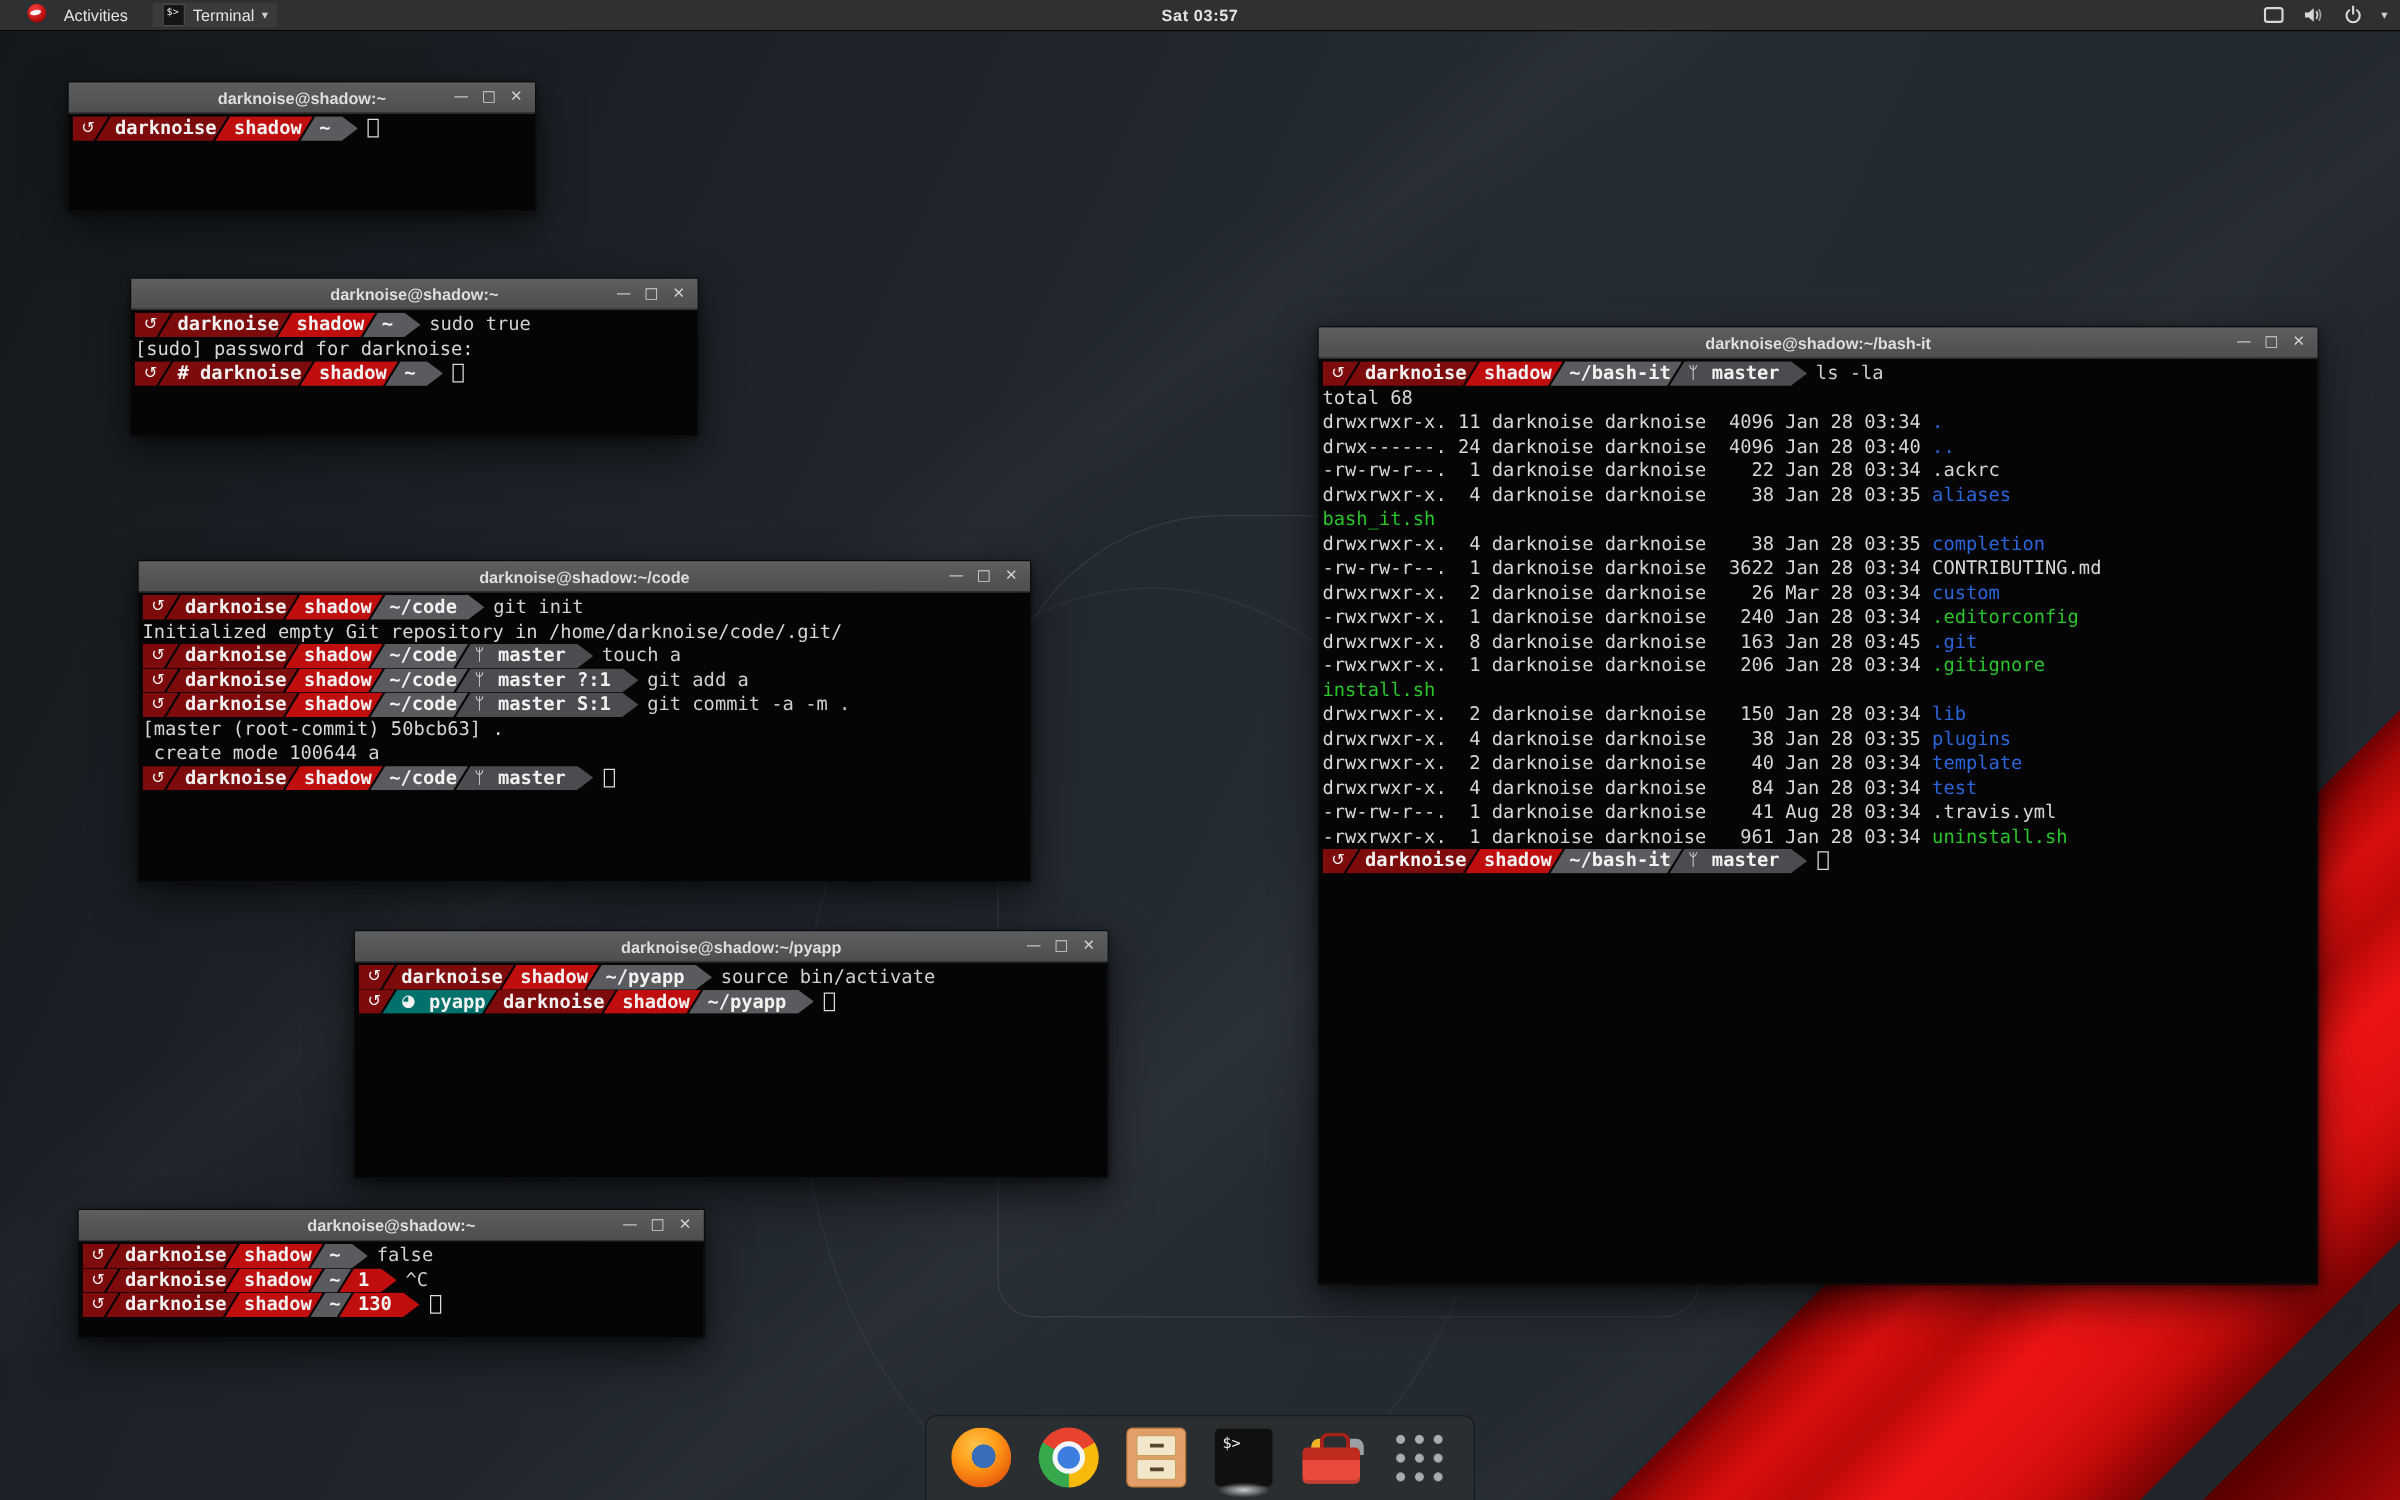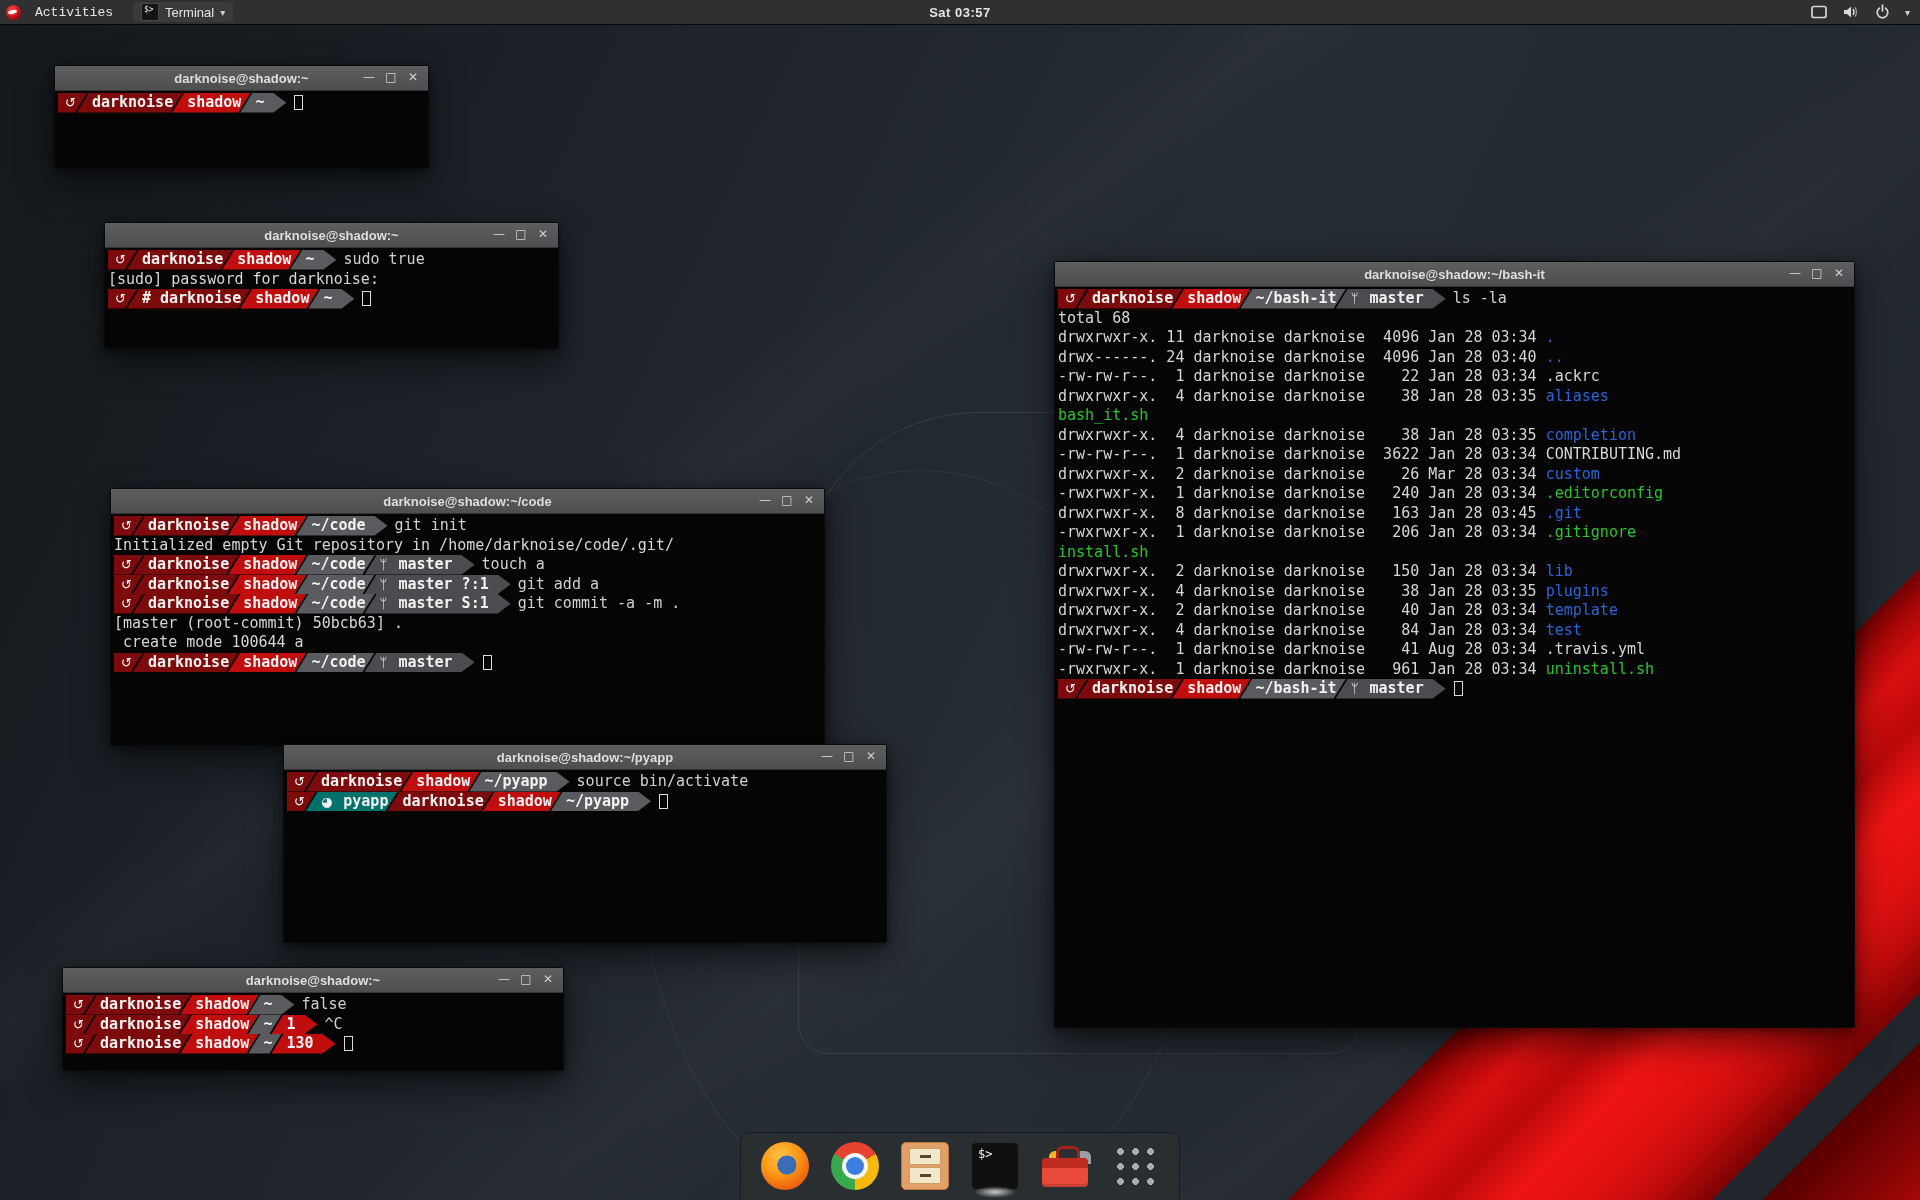--- a/index.html
+++ b/index.html
@@ -23,21 +23,21 @@
   .red-band2{position:absolute;left:1500px;top:1060px;width:900px;height:230px;transform:rotate(-45deg);
     background:linear-gradient(180deg,#550000 0%,#8f0505 35%,#c90d0d 70%,#7a0202 100%);}
   .brand{position:absolute;left:1542px;top:104px;color:#414c56;user-select:none;}
   .brand .l1{font-size:30px;font-weight:bold;letter-spacing:2px;}
   .brand .l2{font-size:45px;font-weight:300;letter-spacing:5px;color:#47525c;}
   .brand .l3{font-size:45px;font-weight:300;letter-spacing:5px;color:#47525c;}
   .brand sup{font-size:11px;vertical-align:18px;}
   
   .topbar{position:absolute;left:0;top:0;right:0;height:24px;background:#2e3032;border-bottom:1px solid #060606;
     display:flex;align-items:center;color:#e4e4e4;font-size:13px;z-index:100;}
-  .tb-left{display:flex;align-items:center;gap:6px;padding-left:6px;font-family:Liberation Mono, monospace;}
+  .tb-left{display:flex;gap:6px;padding-left:22px;}
   .rh-dot{width:15px;height:15px;border-radius:50%;background:radial-gradient(circle at 38% 32%,#e33 20%,#9b0000 80%);position:relative;}
   .rh-dot::after{content:"";position:absolute;left:2px;top:5px;width:9px;height:4px;border-radius:50%;background:#f5f5f5;transform:rotate(-12deg);}
   .tb-activities{padding:2px 8px;border-radius:3px;}
   .tb-app{display:flex;align-items:center;gap:6px;margin-left:12px;padding:1px 8px;border-radius:3px;background:rgba(255,255,255,.05);}
   .mini-term{width:18px;height:18px;background:#141414;border:1px solid #4a4a4a;border-radius:2px;
     font-family:"DejaVu Sans Mono",monospace;font-size:8px;color:#eee;display:flex;align-items:flex-start;justify-content:flex-start;padding:1px 0 0 2px;box-sizing:border-box;}
   .tb-clock{position:absolute;left:50%;transform:translateX(-50%);font-weight:bold;letter-spacing:.5px;}
   .tb-right{margin-left:auto;display:flex;align-items:center;gap:14px;padding-right:10px;}
   .tb-right svg{display:block;}
   .chev{font-size:10px;color:#cfcfcf;}
@@ -161,21 +161,21 @@
           <span class="winbtn">□</span>
           <span class="winbtn">✕</span>
         </span>
     </div>
     <div class="term">
         <div class="term-line"><span class="seg first" style="background: rgb(125, 11, 11);"><span class="picon">↺</span></span><span class="seg" style="background: rgb(125, 11, 11);">darknoise</span><span class="seg" style="background: rgb(192, 14, 14);">shadow</span><span class="seg arrow" style="background: rgb(90, 91, 95);">~</span><span class="cmd">sudo true</span></div>
         <div class="term-line"><span class="o">[sudo] password for darknoise:</span></div>
         <div class="term-line"><span class="seg first" style="background: rgb(125, 11, 11);"><span class="picon">↺</span></span><span class="seg" style="background: rgb(125, 11, 11);"># darknoise</span><span class="seg" style="background: rgb(192, 14, 14);">shadow</span><span class="seg arrow" style="background: rgb(90, 91, 95);">~</span><span class="cursor"></span></div>
       </div>
   </div>
-    <div class="window" style="left: 110px; top: 488px; width: 713px; height: 256px;">
+    <div class="window" style="left: 110px; top: 448px; width: 713px; height: 256px;">
     <div class="titlebar">
       <span class="title">darknoise@shadow:~/code</span>
       <span class="winbtns">
           <span class="winbtn">—</span>
           <span class="winbtn">□</span>
           <span class="winbtn">✕</span>
         </span>
     </div>
     <div class="term">
         <div class="term-line"><span class="seg first" style="background: rgb(125, 11, 11);"><span class="picon">↺</span></span><span class="seg" style="background: rgb(125, 11, 11);">darknoise</span><span class="seg" style="background: rgb(192, 14, 14);">shadow</span><span class="seg arrow" style="background: rgb(90, 91, 95);">~/code</span><span class="cmd">git init</span></div>

